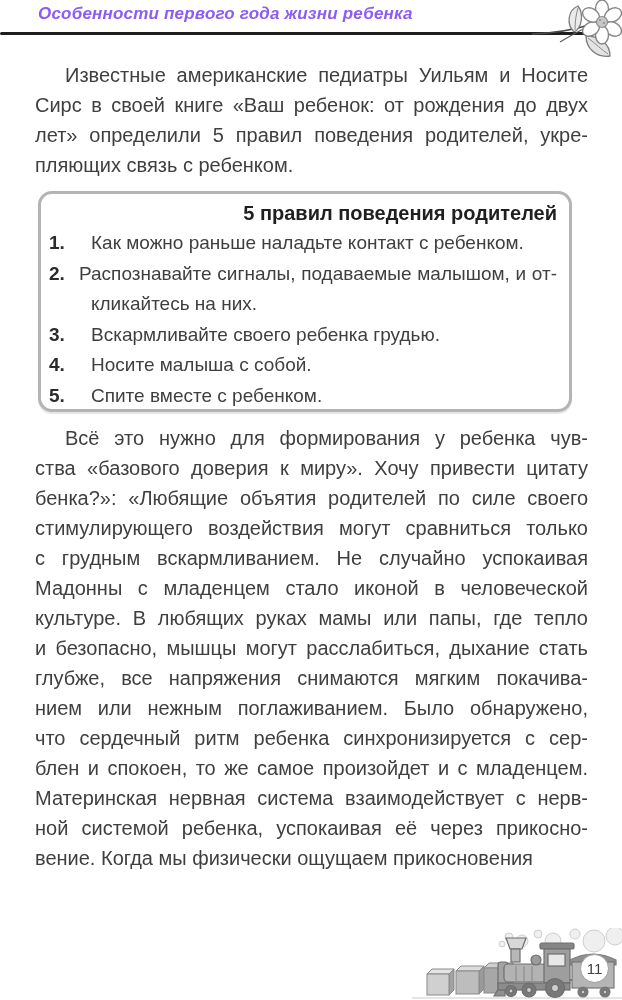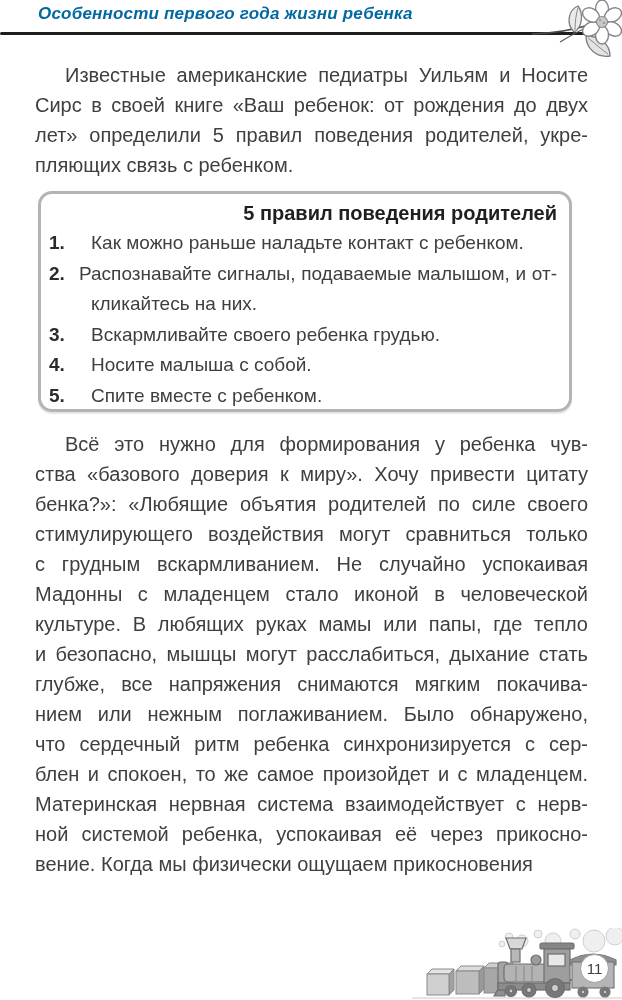--- a/index.html
+++ b/index.html
@@ -8,34 +8,34 @@
     width:622px;height:1000px;
     background:#ffffff;
     overflow:hidden;
     font-family:"Liberation Sans",sans-serif;
     color:#3f3f3f;
   }
   
   .running-head{
     position:absolute;left:38px;top:4px;
     font-size:17px;font-weight:bold;font-style:italic;
-    color:#0369a1;letter-spacing:.2px;white-space:nowrap;
+    color:#8b5cf6;letter-spacing:.2px;white-space:nowrap;
   }
   .header-rule{
     position:absolute;left:0;top:32px;width:588px;height:3px;
     background:#1e1e1e;border-radius:2px;
   }
   .flower-wrap{position:absolute;right:0;top:0;width:92px;height:62px;}
   
   .para{
     position:absolute;left:35px;width:553px;
     font-size:20px;line-height:30px;
   }
   #para1{top:60px;}
-  #para2{top:423px;margin-top:6px;}
+  #para2{top:423px;}
   .line{
     text-align:justify;text-align-last:justify;
     white-space:nowrap;
   }
   .line.last{text-align-last:left;}
   .para .line:first-child{text-indent:30px;}
   
   .rules-box{
     position:absolute;left:38px;top:191px;width:534px;height:221px;
     box-sizing:border-box;

